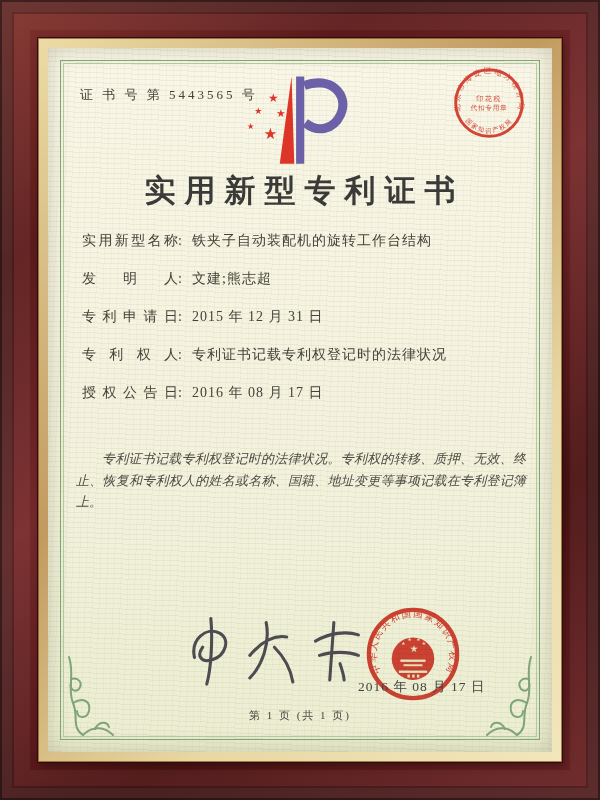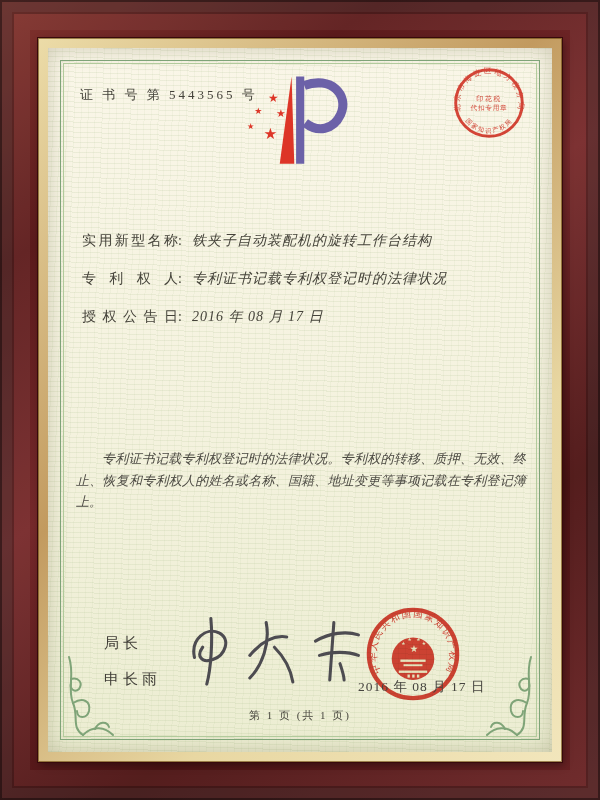--- a/index.html
+++ b/index.html
@@ -23,21 +23,21 @@
   .inner-border{position:absolute;inset:12px;border:1px solid #7fa478;outline:1px solid #b2cb9c;outline-offset:-4px;pointer-events:none;}
   .cert-no{position:absolute;left:32px;top:38px;font-size:13px;letter-spacing:3px;color:#44423a;}
   .logo{position:absolute;left:190px;top:22px;width:118px;height:102px;}
   .seal-tax{position:absolute;left:404px;top:18px;width:74px;height:74px;mix-blend-mode:multiply;opacity:.92;}
   .title{position:absolute;left:0;right:0;top:122px;text-align:center;font-size:31px;font-weight:bold;
          letter-spacing:9px;color:#3a3a38;text-indent:9px;}
   .fields{position:absolute;left:34px;top:183px;width:440px;font-size:14px;color:#45433a;}
   .frow{height:38px;line-height:20px;}
   .flabel{display:inline-block;width:96px;text-align:justify;text-align-last:justify;vertical-align:top;}
   .fcolon{display:inline-block;width:14px;vertical-align:top;}
-  .fvalue{letter-spacing:1px;vertical-align:top;font-style:italic;}
+  .fvalue{letter-spacing:1px;vertical-align:top;}
   .body-text{position:absolute;left:28px;top:400px;width:450px;font-size:13px;line-height:21.5px;
     color:#4c4a43;font-style:italic;text-align:justify;}
   .body-text p{margin:0;text-indent:2em;}
   .signer{position:absolute;left:56px;top:586px;font-size:15px;letter-spacing:4px;color:#3f3d36;}
   .signer div{margin-bottom:17px;}
   .signature{position:absolute;left:128px;top:562px;width:205px;height:98px;}
   .seal-office{position:absolute;left:302px;top:543px;width:126px;height:126px;mix-blend-mode:multiply;opacity:.93;z-index:1;}
   .issue-date{position:absolute;left:310px;top:630px;font-size:13.5px;letter-spacing:1px;color:#46443f;z-index:2;}
   .footer{position:absolute;left:0;right:0;top:660px;text-align:center;font-size:11px;letter-spacing:2px;color:#4a4840;}
   .flourish{position:absolute;width:56px;height:84px;z-index:1;}
@@ -78,41 +78,44 @@
       <text fill="#d8382c" font-size="10" style="letter-spacing:3.5px">
         <textPath href="#tTop" startOffset="50%" text-anchor="middle">北京市海淀区地方税务局</textPath>
       </text>
       <text fill="#d8382c" font-size="8.5" style="letter-spacing:2px">
         <textPath href="#tBot" startOffset="50%" text-anchor="middle">国家知识产权局</textPath>
       </text>
       <text x="50" y="47" text-anchor="middle" fill="#d8382c" font-size="9.5" style="letter-spacing:2px">印花税</text>
       <text x="50" y="59" text-anchor="middle" fill="#d8382c" font-size="9" style="letter-spacing:1px">代扣专用章</text>
     </svg>
 
+    <div class="title">实用新型专利证书</div>
 
     <div class="fields">
       <div class="frow">
         <span class="flabel">实用新型名称</span><span class="fcolon">:</span><span class="fvalue">铁夹子自动装配机的旋转工作台结构</span>
+      </div>
+      <div class="frow">
+        <span class="flabel">发明人</span><span class="fcolon">:</span><span class="fvalue">文建;熊志超</span>
+      </div>
+      <div class="frow">
+        <span class="flabel">专利申请日</span><span class="fcolon">:</span><span class="fvalue">2015 年 12 月 31 日</span>
       </div>
       <div class="frow">
         <span class="flabel">专利权人</span><span class="fcolon">:</span><span class="fvalue">专利证书记载专利权登记时的法律状况</span>
       </div>
       <div class="frow">
         <span class="flabel">授权公告日</span><span class="fcolon">:</span><span class="fvalue">2016 年 08 月 17 日</span>
       </div>
     </div>
 
     <div class="body-text">
       <p>专利证书记载专利权登记时的法律状况。专利权的转移、质押、无效、终止、恢复和专利权人的姓名或名称、国籍、地址变更等事项记载在专利登记簿上。</p>
     </div>
 
-    <div class="signer">
-      <div>局长</div>
-      <div>申长雨</div>
-    </div>
 
     <svg class="signature" viewBox="0 0 200 95">
       <g stroke="#32303b" stroke-width="3" fill="none" stroke-linecap="round" stroke-linejoin="round" opacity="0.85">
         <path d="M18,46 C14,28 30,16 42,22 C54,28 48,44 36,48 C24,52 20,44 26,36"></path>
         <path d="M34,8 C36,30 34,58 30,72"></path>
         <path d="M72,44 C84,30 96,24 108,26"></path>
         <path d="M88,12 C92,32 84,54 72,66"></path>
         <path d="M96,36 C106,46 112,58 114,70"></path>
         <path d="M136,30 C150,22 166,20 178,24"></path>
         <path d="M154,12 L150,68"></path>

